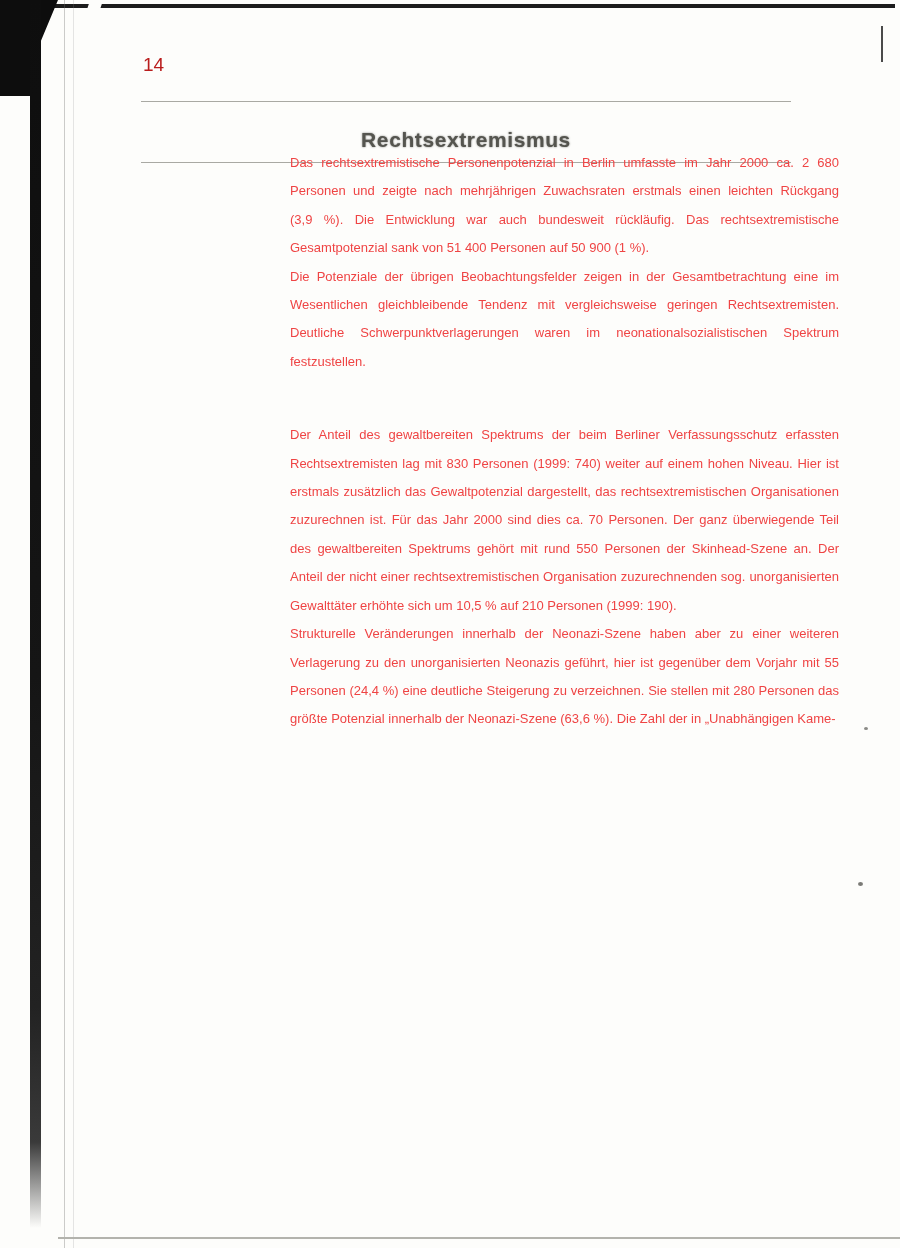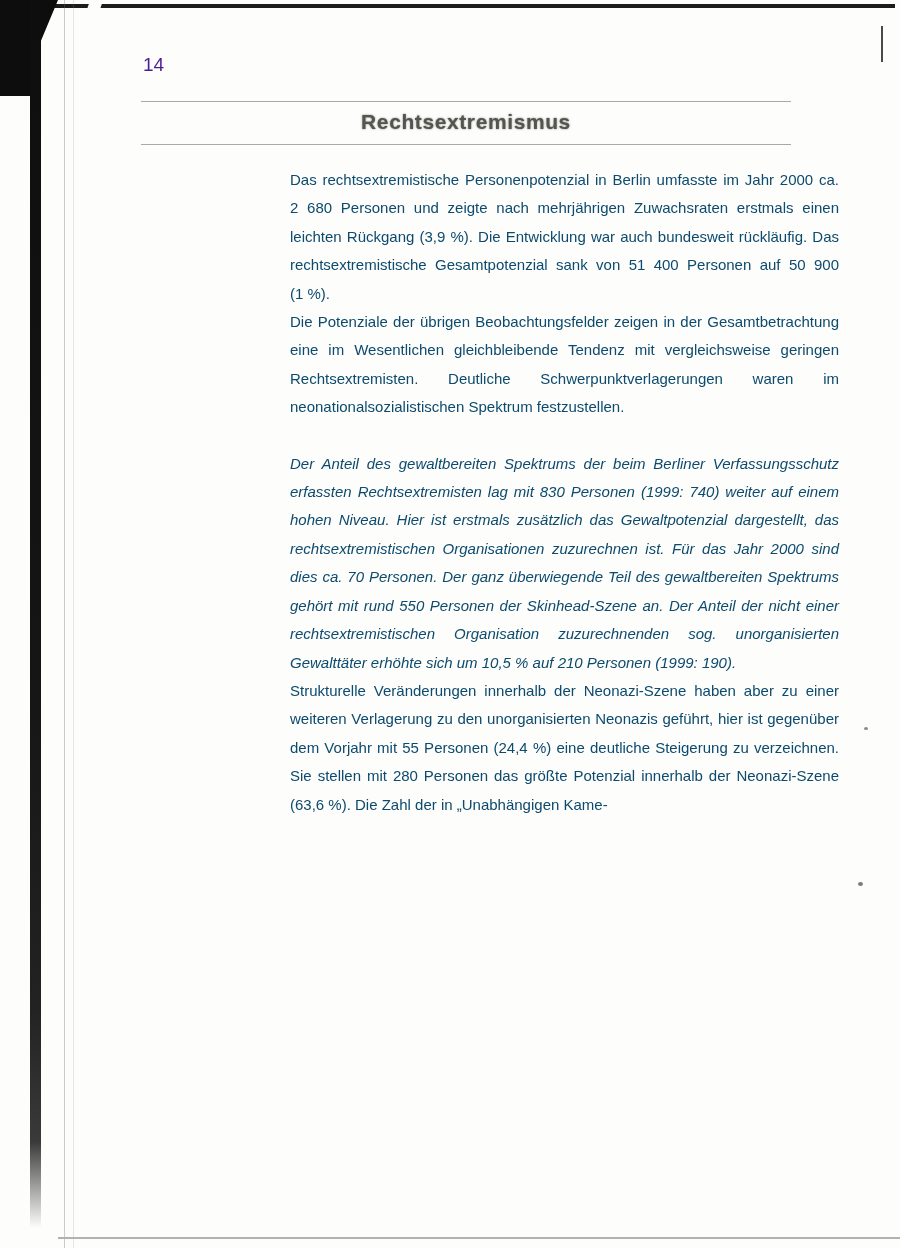--- a/index.html
+++ b/index.html
@@ -80,60 +80,59 @@
     left: 58px; top: 1237px;
     width: 842px; height: 2px;
     background: #b3b3ad;
   }
 
   
   .page-number {
     position: absolute;
     left: 143px; top: 54px;
     font-size: 19px;
-    color: #4c1d95;
+    color: #b91c1c;
   }
 
   .heading-block {
     position: absolute;
     left: 141px; top: 101px;
     width: 650px;
   }
   .rule {
     height: 1px;
     background: #a9a9a3;
   }
   .heading-text {
     text-align: center;
     font-size: 21px;
     font-weight: bold;
     letter-spacing: 0.6px;
     color: #55554f;
-    margin: 8px 0 10px 0;
+    margin: 26px 0 10px 0;
     text-shadow: 0 0 2px rgba(100,100,95,0.85);
     filter: blur(0.35px);
   }
 
   .body-text {
     position: absolute;
-    left: 290px; top: 166px;
+    left: 290px; top: 149px;
     width: 549px;
-    font-size: 15px;
+    font-size: 13px;
     line-height: 28.4px;
-    color: #0c4a6e;
+    color: #ef4444;
     text-align: justify;
     hyphens: auto;
     -webkit-hyphens: auto;
   }
   .body-text p {
     margin: 0;
   }
   .body-text p.gap-before {
-    margin-top: 28px;
-    font-style: italic;
+    margin-top: 45px;
   }
 </style>
 </head>
 <body>
 
 <div class="top-line"></div>
 <div class="top-line-notch"></div>
 <div class="corner-blob"></div>
 <div class="left-strip"></div>
 <div class="edge-line-1"></div>

